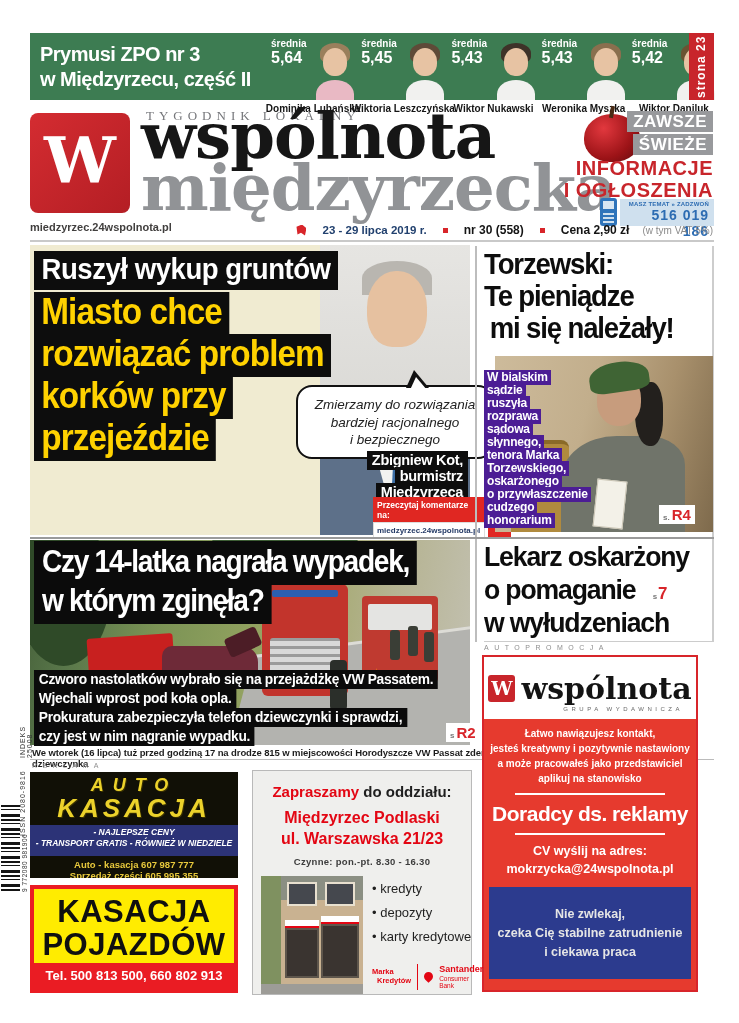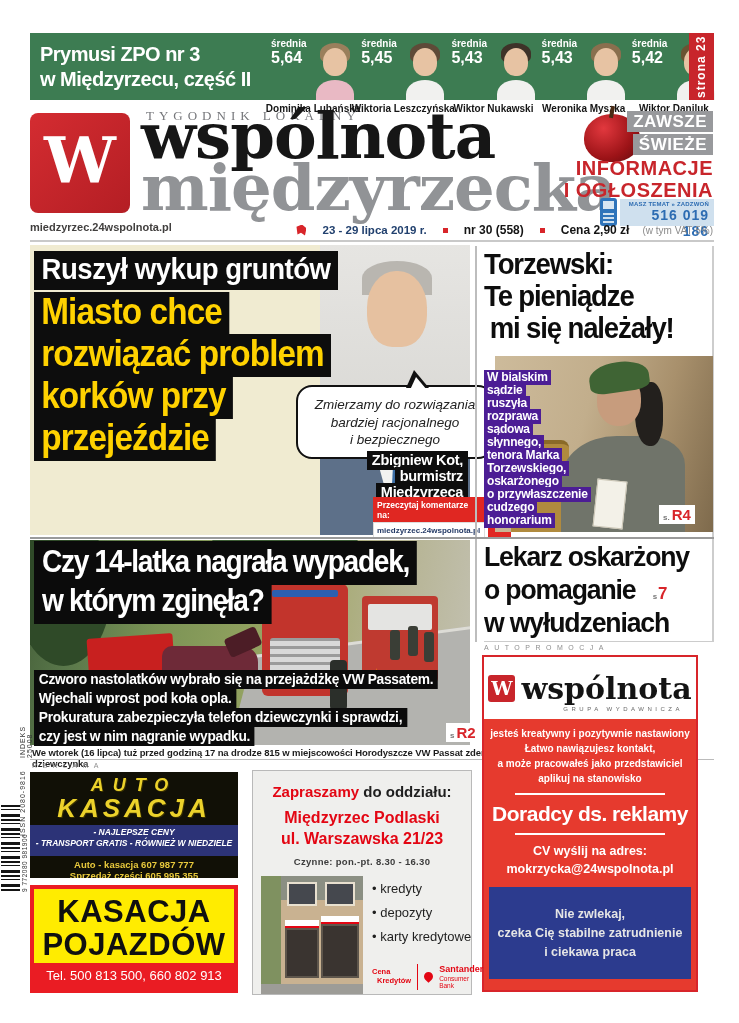--- a/index.html
+++ b/index.html
@@ -211,21 +211,21 @@
   #aa-stripe { margin-top:1px; background:#2c3377; padding:2px 0 7px; color:#fff; font-style:italic;
     font-weight:bold; font-size:8.5px; line-height:1.3; }
   #aa-contacts { font-weight:bold; font-size:9.5px; line-height:1.2; margin-top:3px; color:#e8c93c; }
 
   
   #kasacja-ad { left:30px; top:885px; width:208px; height:108px; background:#ffec00;
     border:4px solid #ea1c23; text-align:center; }
   .ka-title { font-size:31px; font-weight:bold; color:#101010; line-height:1.08; letter-spacing:0.5px; }
   #ka-title1 { padding-top:6px; }
   #ka-phone { position:absolute; bottom:0; left:0; right:0; background:#ea1c23; color:#fff;
-    font-weight:normal; font-size:13px; padding:5px 0 6px; }
+    font-weight:bold; font-size:13px; padding:5px 0 6px; }
 
   
   #bank-ad { left:252px; top:770px; width:220px; height:225px; background:#efefed;
     border:1px solid #b9b9b9; text-align:center; }
   #ba-head { margin-top:12px; font-size:15px; font-weight:bold; color:#1f1f1f; }
   #ba-head .hl { color:#e30613; }
   .ba-addr { color:#e30613; font-weight:bold; font-size:16px; line-height:1.3; }
   #ba-addr1 { margin-top:8px; }
   #ba-hours { margin-top:6px; font-size:9.5px; font-weight:bold; color:#3c3c3c; letter-spacing:0.3px; }
   #ba-lower { display:flex; margin-top:9px; padding:0 8px; text-align:left; gap:9px; }
@@ -487,22 +487,22 @@
 
 <div id="job-ad" class="abs">
   <div id="ja-head">
     <div id="ja-logo-sq">
         <span>W</span>
       </div>
     <div id="ja-logo-name">wspólnota</div>
     <div id="ja-logo-sub">GRUPA WYDAWNICZA</div>
   </div>
   <div id="ja-body">
+    <div class="ja-pitch">Łatwo nawiązujesz kontakt,</div>
     <div class="ja-pitch">jesteś kreatywny i pozytywnie nastawiony</div>
-    <div class="ja-pitch">Łatwo nawiązujesz kontakt,</div>
     <div class="ja-pitch">a może pracowałeś jako przedstawiciel</div>
     <div class="ja-pitch">aplikuj na stanowisko</div>
     <div class="ja-hr"></div>
     <div id="ja-position">Doradcy ds. reklamy</div>
     <div class="ja-hr"></div>
     <div class="ja-cv">CV wyślij na adres:</div>
     <div class="ja-cv">mokrzycka@24wspolnota.pl</div>
     <div id="ja-blue">
       <div>Nie zwlekaj,</div>
       <div>czeka Cię stabilne zatrudnienie</div>
@@ -549,21 +549,21 @@
       <div class="bp-sign" style="right:4px; top:40px; width:38px"></div>
       <div class="bp-store" style="right:4px; top:48px; width:38px; height:54px"></div>
       <div class="bp-ground"></div>
     </div>
     <div id="ba-right">
       <div class="ba-service">kredyty</div>
       <div class="ba-service">depozyty</div>
       <div class="ba-service">karty kredytowe</div>
       <div id="ba-logos">
         <div class="bl-left">
-          <div>Cena</div>
+          <div>Marka</div>
           <div class="ind">Kredytów</div>
         </div>
         <div class="bl-div"></div>
         <div id="bl-flame"></div>
         <div>
           <div class="bl-right-name">Santander</div>
           <div class="bl-right-sub">Consumer Bank</div>
         </div>
       </div>
     </div>

